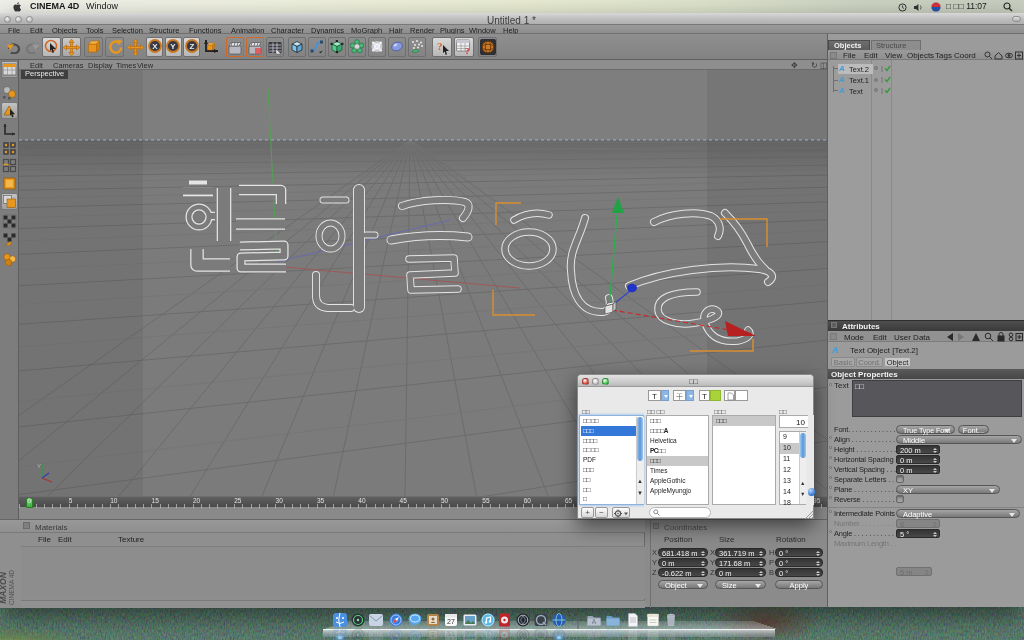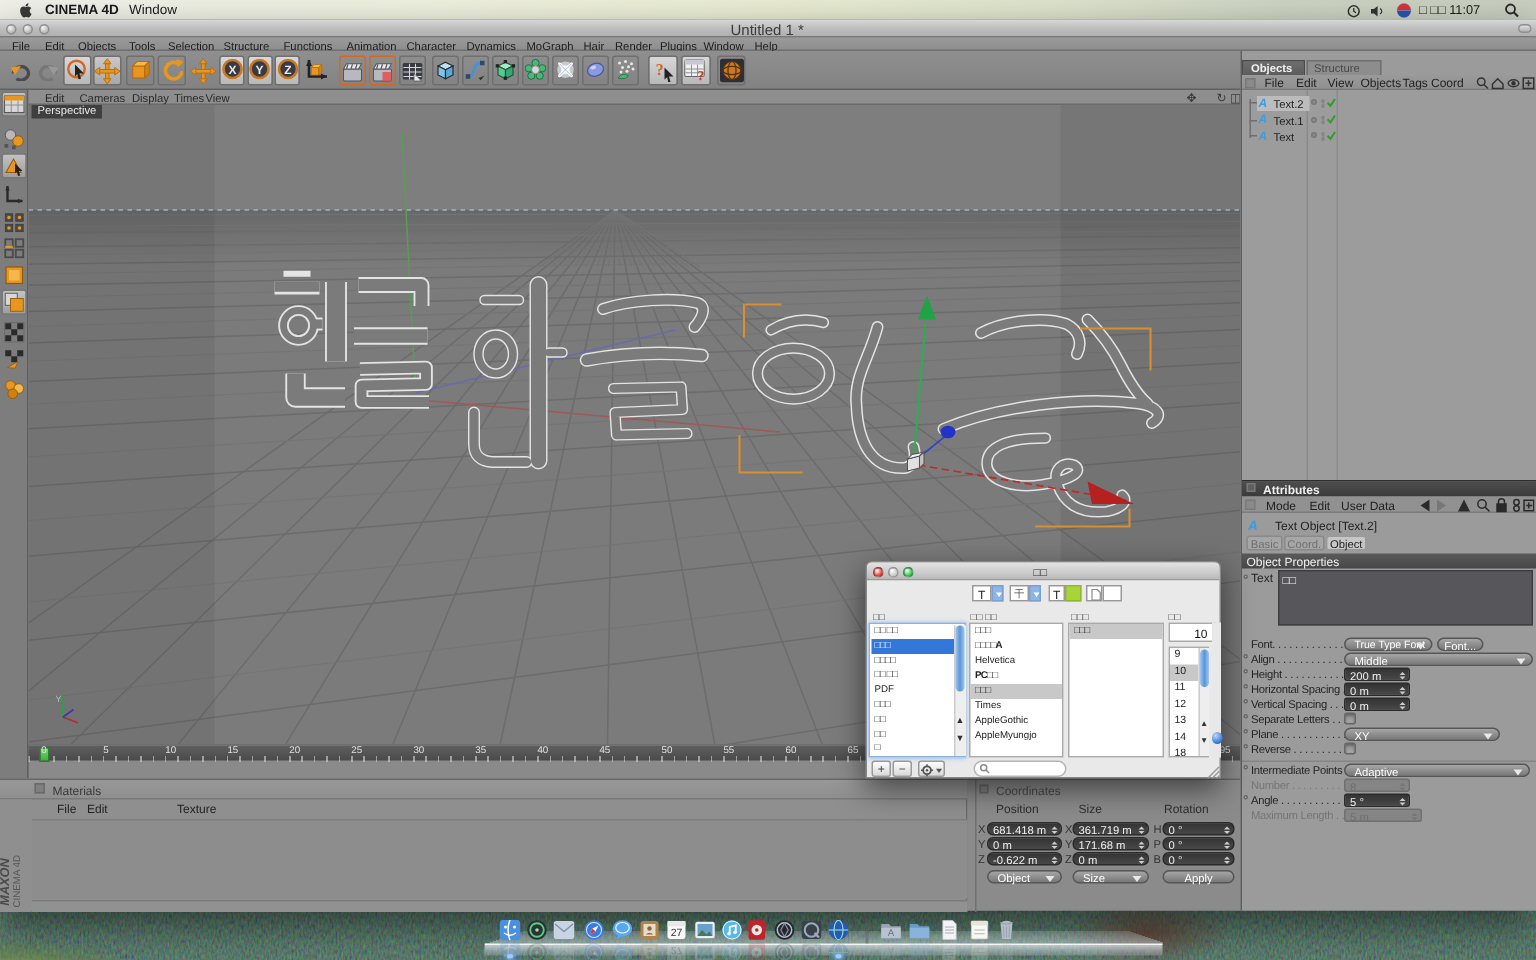--- a/index.html
+++ b/index.html
@@ -730,21 +730,21 @@
           <line x1="74.2" y1="3" x2="74.2" y2="7"></line>
           <line x1="72.5" y1="5" x2="76.5" y2="5"></line>
         </g>
       </svg>
       <div class="tx" style="left:4px;top:311px;font-size:9px;font-weight:bold;color:#3b9de0;font-style:italic">A</div>
       <div class="tx" style="left:22px;top:312px;font-size:8px;color:#222">Text Object [Text.2]</div>
       <div class="ab" style="left:3px;top:323px;width:24px;height:10px;background:#a6a6a6;border:1px solid #8a8a8a;border-radius:2px;color:#6f6f6f;font-size:7.5px;line-height:9px;text-align:center">Basic</div>
       <div class="ab" style="left:28px;top:323px;width:27px;height:10px;background:#a6a6a6;border:1px solid #8a8a8a;border-radius:2px;color:#6f6f6f;font-size:7.5px;line-height:9px;text-align:center">Coord.</div>
       <div class="ab" style="left:56px;top:323px;width:27px;height:10px;background:#c6c6c6;border:1px solid #9a9a9a;border-radius:2px;color:#222;font-size:7.5px;line-height:9px;text-align:center">Object</div>
       <div class="ab" style="left:0;top:335px;width:197px;height:10px;background:linear-gradient(180deg,#5a5a5a,#474747)"></div>
-      <div class="tx" style="left:3px;top:336px;font-size:8px;font-weight:normal;color:#f2f2f2">Object Properties</div>
+      <div class="tx" style="left:3px;top:336px;font-size:8px;font-weight:bold;color:#f2f2f2">Object Properties</div>
       <div class="bullet" style="left:1px;top:349px"></div>
       <div class="tx" style="left:6px;top:347px;font-size:8px;color:#262626">Text</div>
       <div class="ab" style="left:24px;top:346px;width:170px;height:37px;background:#57575b;border:1px solid #3e3e42;color:#ececec;font-size:7.5px;padding:1px 0 0 2px">□□</div>
       <div class="lbl" style="left:6px;top:391px;width:63px">Font. . . . . . . . . . . . . . .</div>
       <div class="cap" style="left:68px;top:391px;width:59px;height:9px;font-size:7px"><span style="position:relative;top:1px">True Type Font</span><span class="dn"></span></div>
       <div class="cap" style="left:130px;top:391px;width:31px;height:9px;text-align:center;padding-left:0"><span style="position:relative;top:1px">Font...</span></div>
       <div class="bullet" style="left:1px;top:402px"></div>
       <div class="lbl" style="left:6px;top:401px;width:63px">Align . . . . . . . . . . . . . .</div>
       <div class="cap" style="left:68px;top:401px;width:126px;height:9px"><span style="position:relative;top:1px">Middle</span><span class="dn"></span></div>
       <div class="bullet" style="left:1px;top:412px"></div>
@@ -768,21 +768,21 @@
       <div class="ab" style="left:0;top:473px;width:197px;height:1px;background:#858585"></div>
       <div class="bullet" style="left:1px;top:476px"></div>
       <div class="lbl" style="left:6px;top:475px;width:63px">Intermediate Points</div>
       <div class="cap" style="left:68px;top:475px;width:124px;height:9px"><span style="position:relative;top:1px">Adaptive</span><span class="dn"></span></div>
       <div class="glbl" style="left:6px;top:485px;width:63px">Number . . . . . . . . . .</div>
       <div class="gf" style="left:68px;top:485px;width:44px;height:9px"><span style="position:relative;top:0.5px">8</span><span class="st"></span></div>
       <div class="bullet" style="left:1px;top:496px"></div>
       <div class="lbl" style="left:6px;top:495px;width:63px">Angle . . . . . . . . . . . . .</div>
       <div class="df" style="left:68px;top:495px;width:44px;height:9px"><span style="position:relative;top:0.5px">5 °</span><span class="st"></span></div>
       <div class="glbl" style="left:6px;top:505px;width:63px">Maximum Length . .</div>
-      <div class="gf" style="left:68px;top:505px;width:52px;height:9px"><span style="position:relative;top:0.5px">5 m</span><span class="st"></span></div>
+      <div class="gf" style="left:68px;top:533px;width:36px;height:9px"><span style="position:relative;top:0.5px">5 m</span><span class="st"></span></div>
     </div>
 </div>
 
 <div id="fontdlg" class="ab" style="left:577px;top:374px;width:237px;height:145px;background:#e9e9e9;border:1px solid #888;border-radius:4px 4px 0 0;box-shadow:0 7px 20px rgba(0,0,0,.55)">
     <div class="ab" style="left:0;top:0;width:235px;height:12px;background:linear-gradient(180deg,#e3e3e3,#c8c8c8 70%,#b8b8b8);border-bottom:1px solid #9a9a9a;border-radius:4px 4px 0 0"></div>
     <div class="ab" style="left:4px;top:3px;width:6.5px;height:6.5px;border-radius:50%;background:radial-gradient(circle at 35% 30%,#fff,#e33e32 70%);border:.5px solid rgba(0,0,0,.3)"></div>
     <div class="ab" style="left:14px;top:3px;width:6.5px;height:6.5px;border-radius:50%;background:radial-gradient(circle at 35% 30%,#fff,#c9c9c9 70%);border:.5px solid rgba(0,0,0,.3)"></div>
     <div class="ab" style="left:24px;top:3px;width:6.5px;height:6.5px;border-radius:50%;background:radial-gradient(circle at 35% 30%,#fff,#30c441 70%);border:.5px solid rgba(0,0,0,.3)"></div>
     <div class="tx" style="left:111px;top:2px;font-size:7.5px;color:#333">□□</div>
     <div class="ab" style="left:70px;top:15px;width:13px;height:11px;background:#fff;border:1px solid #999;font-size:8px;text-align:center;color:#222;line-height:11px">T</div>

